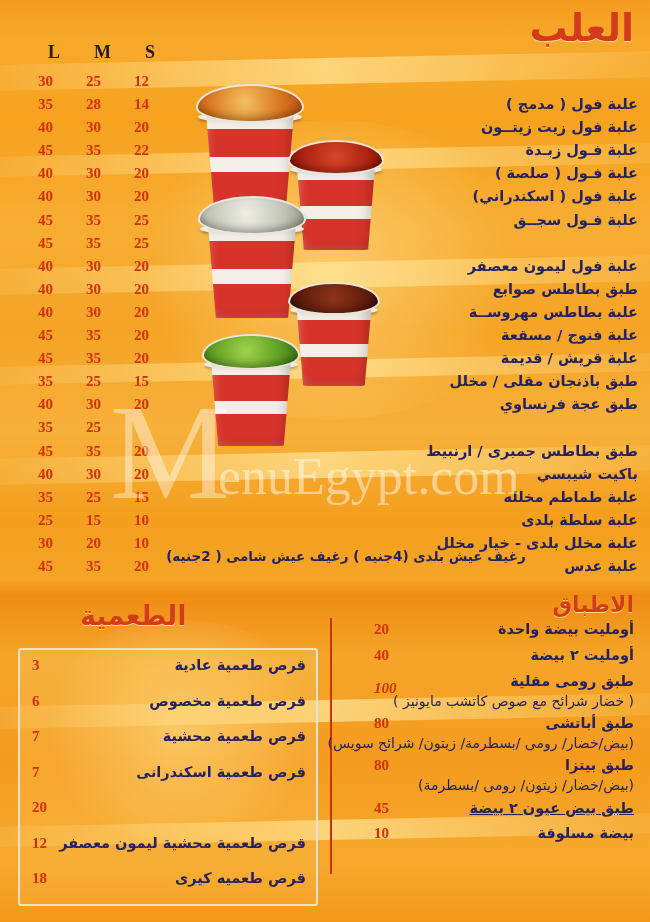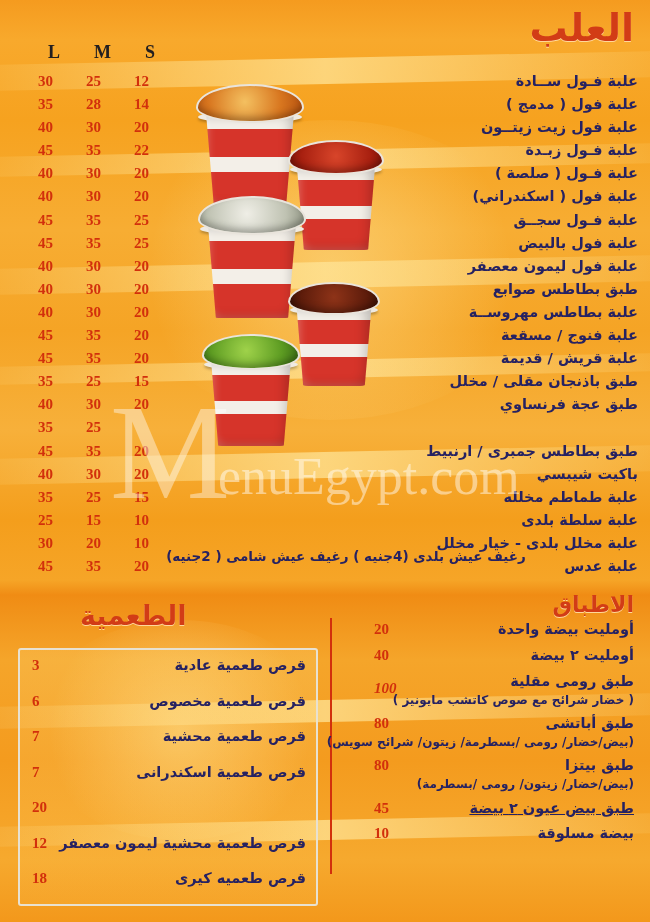--- a/index.html
+++ b/index.html
@@ -129,21 +129,21 @@
   #plates-box {
     position:absolute; top:618px; right:8px; width:290px; height:270px;
     direction:rtl;
   }
   #plates-rule {
     position:absolute; top:618px; left:330px; width:2px; height:256px;
     background:#d2300c;
   }
   .prow { position:relative; }
   .pname { position:absolute; right:8px; font-size:14.5px; font-weight:bold; color:#262262; white-space:nowrap;}
-  .psub  { position:absolute; right:8px; font-size:12px; font-weight:bold; color:#262262; white-space:nowrap;}
+  .psub  { position:absolute; right:8px; font-size:14px; font-weight:normal; color:#262262; white-space:nowrap;}
   .pprc  { position:absolute; left:22px; font-size:15px; font-weight:bold; color:#d2300c;
            font-family:"Liberation Serif", serif;}
 
   
   #watermark {
     position:absolute; left:110px; top:395px;
     width:430px; height:150px;
     pointer-events:none; opacity:.55;
     color:#ffffff;
     font-family:"Liberation Serif", serif;
@@ -200,21 +200,20 @@
     <div class="lid" style="background:radial-gradient(circle at 50% 45%, #8e3318, #5d1c0b 70%, #3c1105 100%);"></div>
   </div>
   <div class="cup" style="left:202px; top:334px; width:98px; height:112px;">
     <div class="rim"></div>
     <div class="body"></div>
     <div class="lid" style="background:radial-gradient(circle at 45% 45%, #9fd24a, #5d9c22 65%, #3a6d15 100%);"></div>
   </div>
 
   <div id="boxes-list">
     <div class="brow">
-      <span class="bname">علبة فـول ســادة</span>
       <span class="bprices">
         <span class="p l">30</span>
         <span class="p">25</span>
         <span class="p">12</span>
       </span>
     </div>
     <div class="brow">
       <span class="bname">علبة فول ( مدمج )</span>
       <span class="bprices">
         <span class="p l">35</span>
@@ -256,21 +255,20 @@
     </div>
     <div class="brow">
       <span class="bname">علبة فـول سجــق</span>
       <span class="bprices">
         <span class="p l">45</span>
         <span class="p">35</span>
         <span class="p">25</span>
       </span>
     </div>
     <div class="brow">
-      <span class="bname">علبة فول بالبيض</span>
       <span class="bprices">
         <span class="p l">45</span>
         <span class="p">35</span>
         <span class="p">25</span>
       </span>
     </div>
     <div class="brow">
       <span class="bname">علبة فول ليمون معصفر</span>
       <span class="bprices">
         <span class="p l">40</span>

